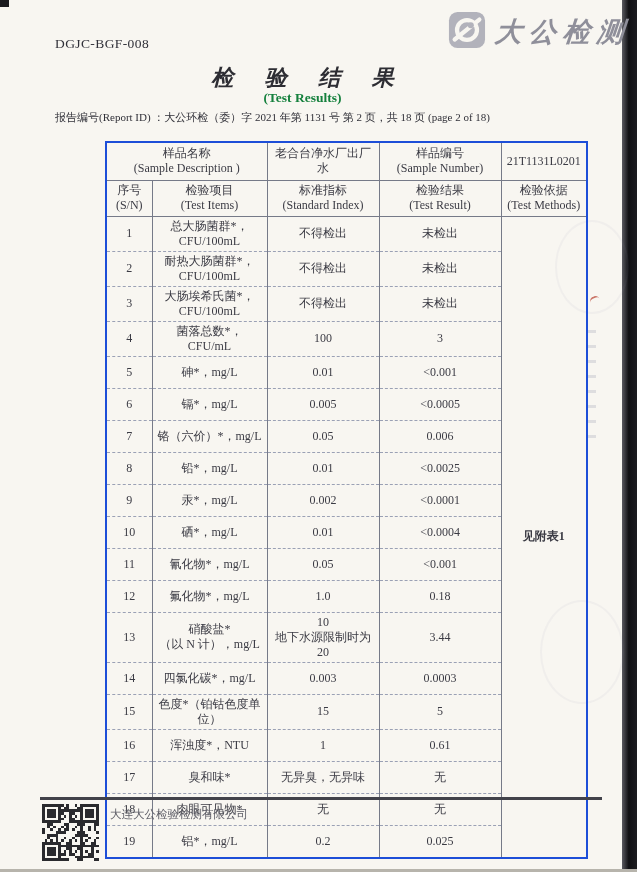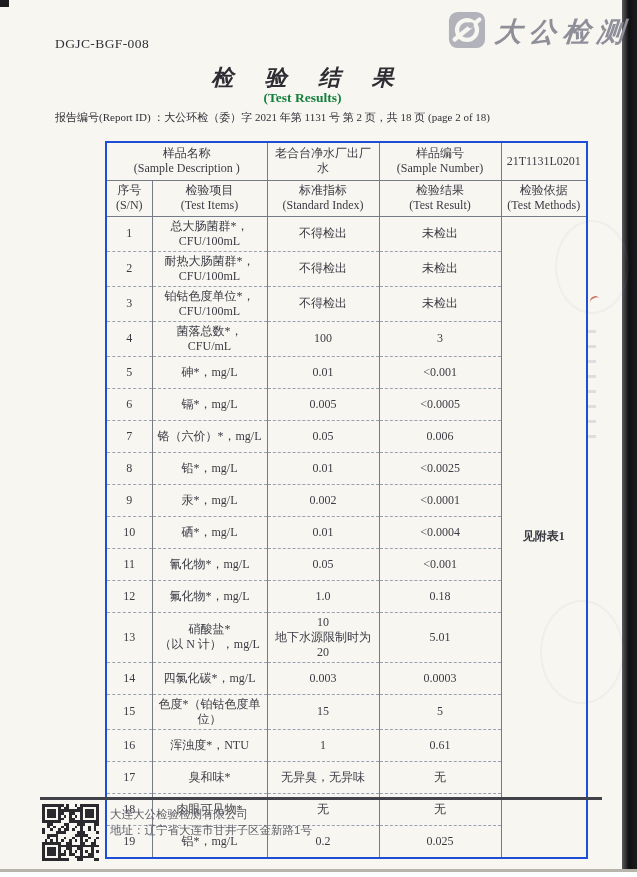--- a/index.html
+++ b/index.html
@@ -126,21 +126,21 @@
         </tr>
         <tr>
       <td>2</td>
       <td>耐热大肠菌群*，
 CFU/100mL</td>
       <td>不得检出</td>
       <td>未检出</td>
     </tr>
         <tr>
       <td>3</td>
-      <td>铂钴色度单位*，
+      <td>大肠埃希氏菌*，
 CFU/100mL</td>
       <td>不得检出</td>
       <td>未检出</td>
     </tr>
         <tr>
       <td>4</td>
       <td>菌落总数*，CFU/mL</td>
       <td>100</td>
       <td>3</td>
     </tr>
@@ -191,21 +191,21 @@
       <td>氟化物*，mg/L</td>
       <td>1.0</td>
       <td>0.18</td>
     </tr>
         <tr>
       <td>13</td>
       <td>硝酸盐*
 （以 N 计），mg/L</td>
       <td>10
 地下水源限制时为20</td>
-      <td>5.01</td>
+      <td>3.44</td>
     </tr>
         <tr>
       <td>14</td>
       <td>四氯化碳*，mg/L</td>
       <td>0.003</td>
       <td>0.0003</td>
     </tr>
         <tr>
       <td>15</td>
       <td>色度*（铂钴色度单位）</td>
@@ -479,16 +479,15 @@
           <rect x="9" y="20" width="1" height="1"></rect>
           <rect x="13" y="20" width="1" height="1"></rect>
           <rect x="14" y="20" width="1" height="1"></rect>
           <rect x="19" y="20" width="1" height="1"></rect>
           <rect x="20" y="20" width="1" height="1"></rect>
         </g>
       </svg>
   </div>
   <div class="company">
     <div>大连大公检验检测有限公司</div>
-    <div>地址：辽宁省大连市甘井子区金新路1号</div>
   </div>
 
 </div>
 
 </body></html>

